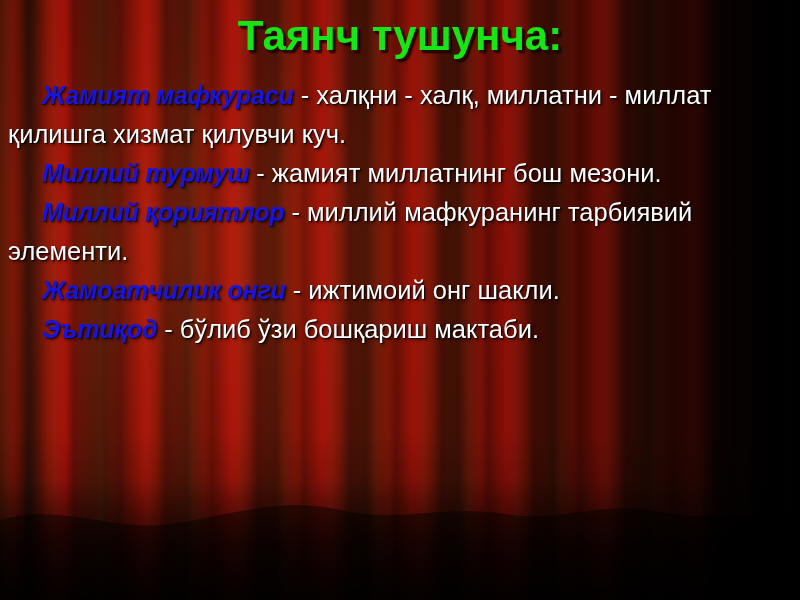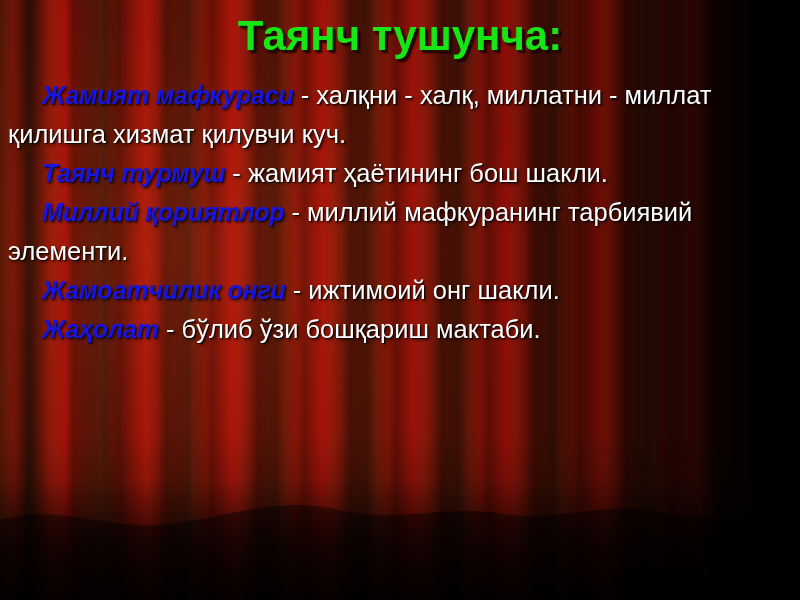--- a/index.html
+++ b/index.html
@@ -156,25 +156,25 @@
     </svg>
   </div>
 
   <div class="title">Таянч тушунча:</div>
 
   <div class="body">
 
     <p class="para"><span class="term">Жамият мафкураси</span><span class="dash"> - </span><span>халқни - халқ, миллатни - миллат қилишга хизмат қилувчи куч.</span></p>
 
 
-    <p class="para"><span class="term">Таянч турмуш</span><span class="dash"> - </span><span>жамият ҳаётининг бош шакли.</span></p>
+    <p class="para"><span class="term">Миллий турмуш</span><span class="dash"> - </span><span>жамият миллатнинг бош мезони.</span></p>
 
 
 
     <p class="para"><span class="term">Миллий қориятлор</span><span class="dash"> - </span><span>миллий мафкуранинг тарбиявий элементи.</span></p>
 
     <p class="para"><span class="term">Жамоатчилик онги</span><span class="dash"> - </span><span>ижтимоий онг шакли.</span></p>
 
-    <p class="para"><span class="term">Жаҳолат</span><span class="dash"> - </span><span>бўлиб ўзи бошқариш мактаби.</span></p>
+    <p class="para"><span class="term">Эътиқод</span><span class="dash"> - </span><span>бўлиб ўзи бошқариш мактаби.</span></p>
 
 
   </div>
 </div>
 
 </body></html>

